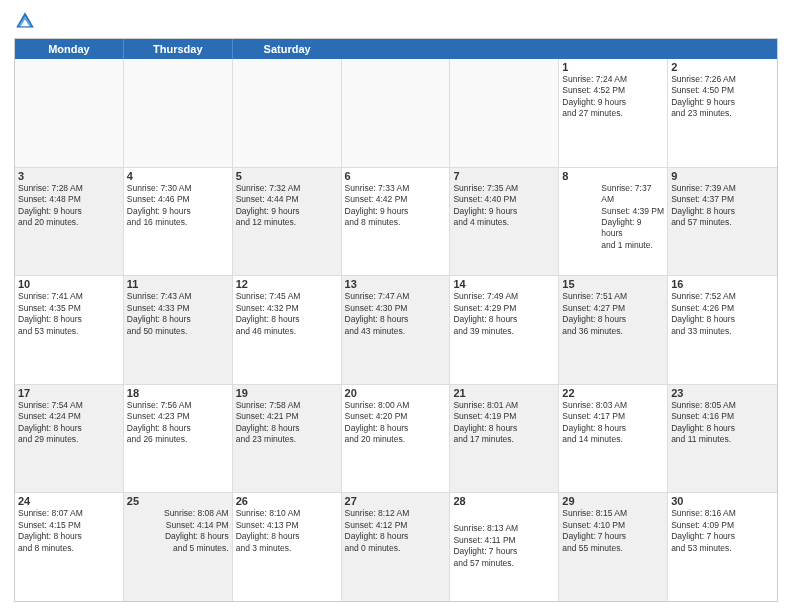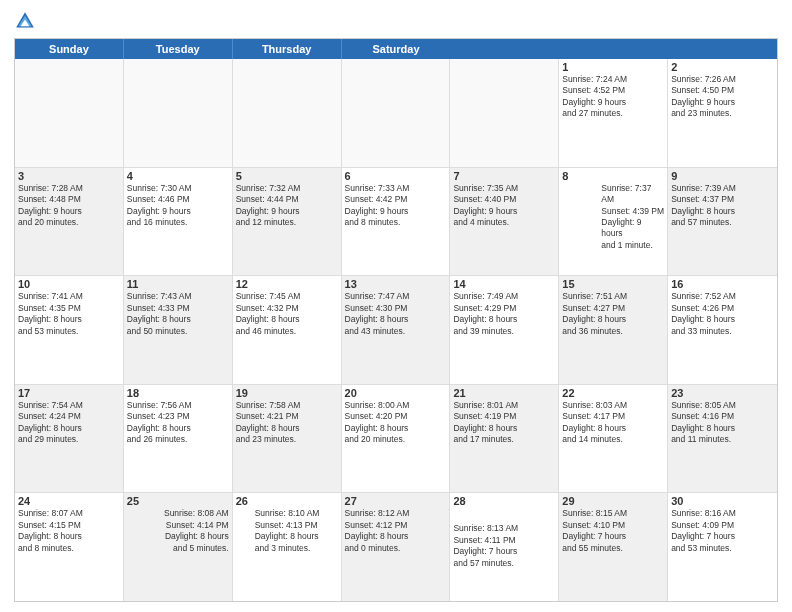--- a/index.html
+++ b/index.html
@@ -132,22 +132,21 @@
       </div>
     </div>
     <div class="title-area">
       <div class="month-title"></div>
       <div class="subtitle"></div>
     </div>
   </div>
 
   <div class="calendar">
     <div class="cal-header-row">
-    <div class="cal-header-cell">Sunday</div>
-        <div class="cal-header-cell">Tuesday</div>
+    <div class="cal-header-cell">Monday</div>
         <div class="cal-header-cell">Thursday</div>
         <div class="cal-header-cell">Saturday</div>
       </div>
     <div class="cal-body">
     <div class="cal-row">
           <div class="cal-cell empty"></div>
           <div class="cal-cell empty"></div>
           <div class="cal-cell empty"></div>
           <div class="cal-cell empty"></div>
           <div class="cal-cell empty"></div>
@@ -329,21 +328,21 @@
           </div>
           <div class="cal-cell shaded">
             <span class="day-num">25</span>
             <div class="cell-text" style="white-space: pre-line; text-align: right;">Sunrise: 8:08 AM
 Sunset: 4:14 PM
 Daylight: 8 hours
 and 5 minutes.</div>
           </div>
           <div class="cal-cell">
             <span class="day-num">26</span>
-            <div class="cell-text" style="white-space: pre-line; margin-left: 19px;">Sunrise: 8:10 AM
+            <div class="cell-text" style="white-space: pre-line;">Sunrise: 8:10 AM
 Sunset: 4:13 PM
 Daylight: 8 hours
 and 3 minutes.</div>
           </div>
           <div class="cal-cell shaded">
             <span class="day-num">27</span>
             <div class="cell-text" style="white-space: pre-line;">Sunrise: 8:12 AM
 Sunset: 4:12 PM
 Daylight: 8 hours
 and 0 minutes.</div>

